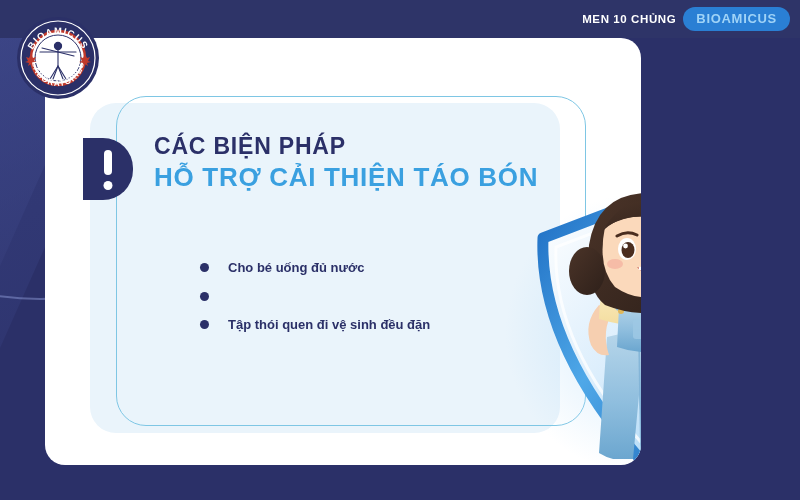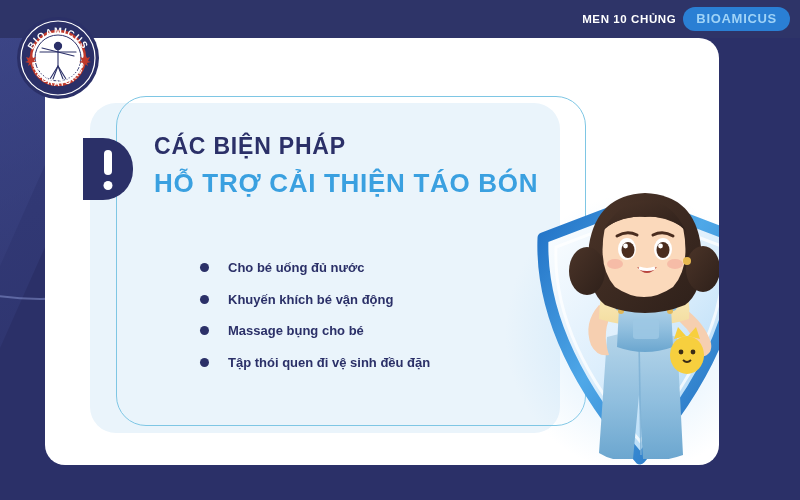--- a/index.html
+++ b/index.html
@@ -79,21 +79,21 @@
     font-weight:700;
     letter-spacing:.7px;
     padding:4px 13px 5px 13px;
     border-radius:20px;
   }
 
   
   .card {
     position:absolute;
     left:45px; top:38px;
-    width:674px; height:427px;
+    width:596px; height:427px;
     background:#ffffff;
     border-radius:20px;
     z-index:3;
     overflow:hidden;
   }
 
   
   .panel-fill {
     position:absolute;
     left:45px; top:65px;
@@ -149,21 +149,21 @@
     font-weight:700;
     letter-spacing:.8px;
     line-height:1.15;
   }
   .title-line2 {
     color:#3aa0e0;
     font-size:26px;
     font-weight:800;
     letter-spacing:.7px;
     line-height:1.25;
-    margin-top:8px;
+    margin-top:2px;
   }
 
   
   .bullets {
     position:absolute;
     left:155px; top:222px;
     z-index:4;
     list-style:none;
   }
   .bullets li {
@@ -244,25 +244,20 @@
       </div>
     </div>
 
     <ul class="bullets">
       <li>
         <span class="bullet-dot"></span>
         <span class="bullet-label">Cho bé uống đủ nước</span>
       </li>
       <li>
         <span class="bullet-dot"></span>
-        <span class="bullet-label">Khuyến khích bé vận động</span>
-      </li>
-      <li>
-        <span class="bullet-dot"></span>
-        <span class="bullet-label">Massage bụng cho bé</span>
       </li>
       <li>
         <span class="bullet-dot"></span>
         <span class="bullet-label">Tập thói quen đi vệ sinh đều đặn</span>
       </li>
     </ul>
 
     <div class="art-glow"></div>
 
     <svg class="mascot" viewBox="0 0 46 72">

